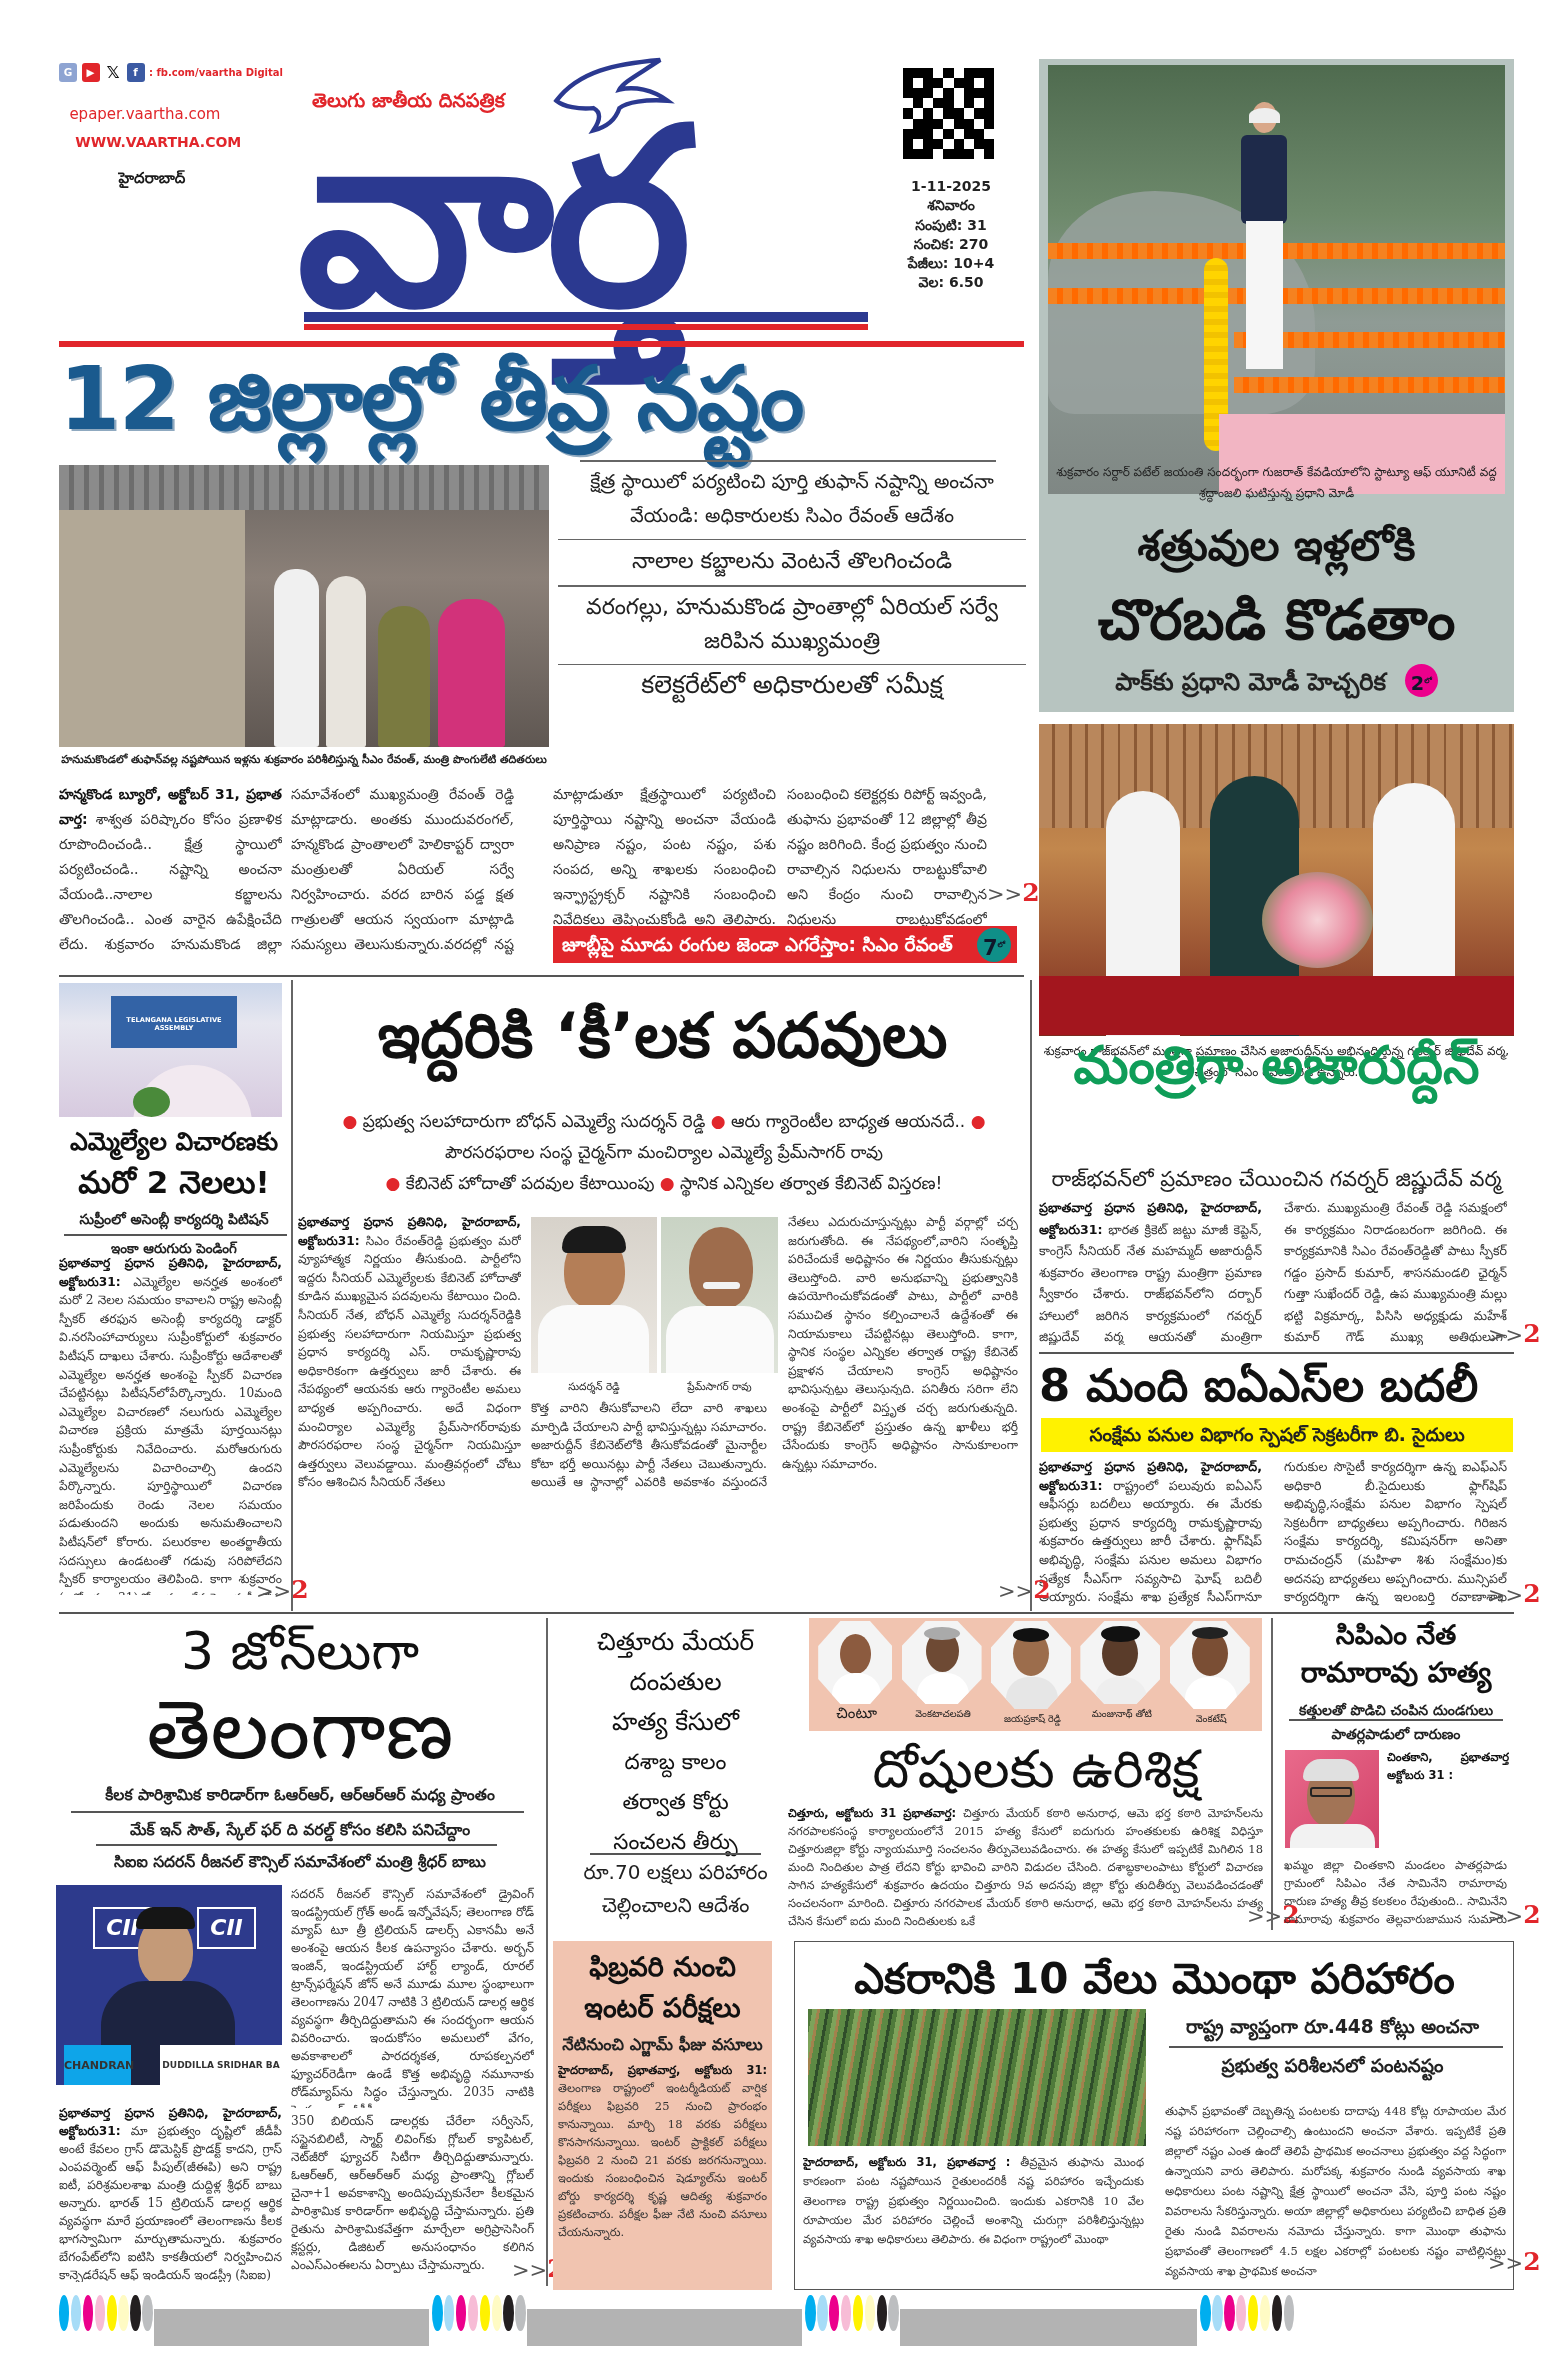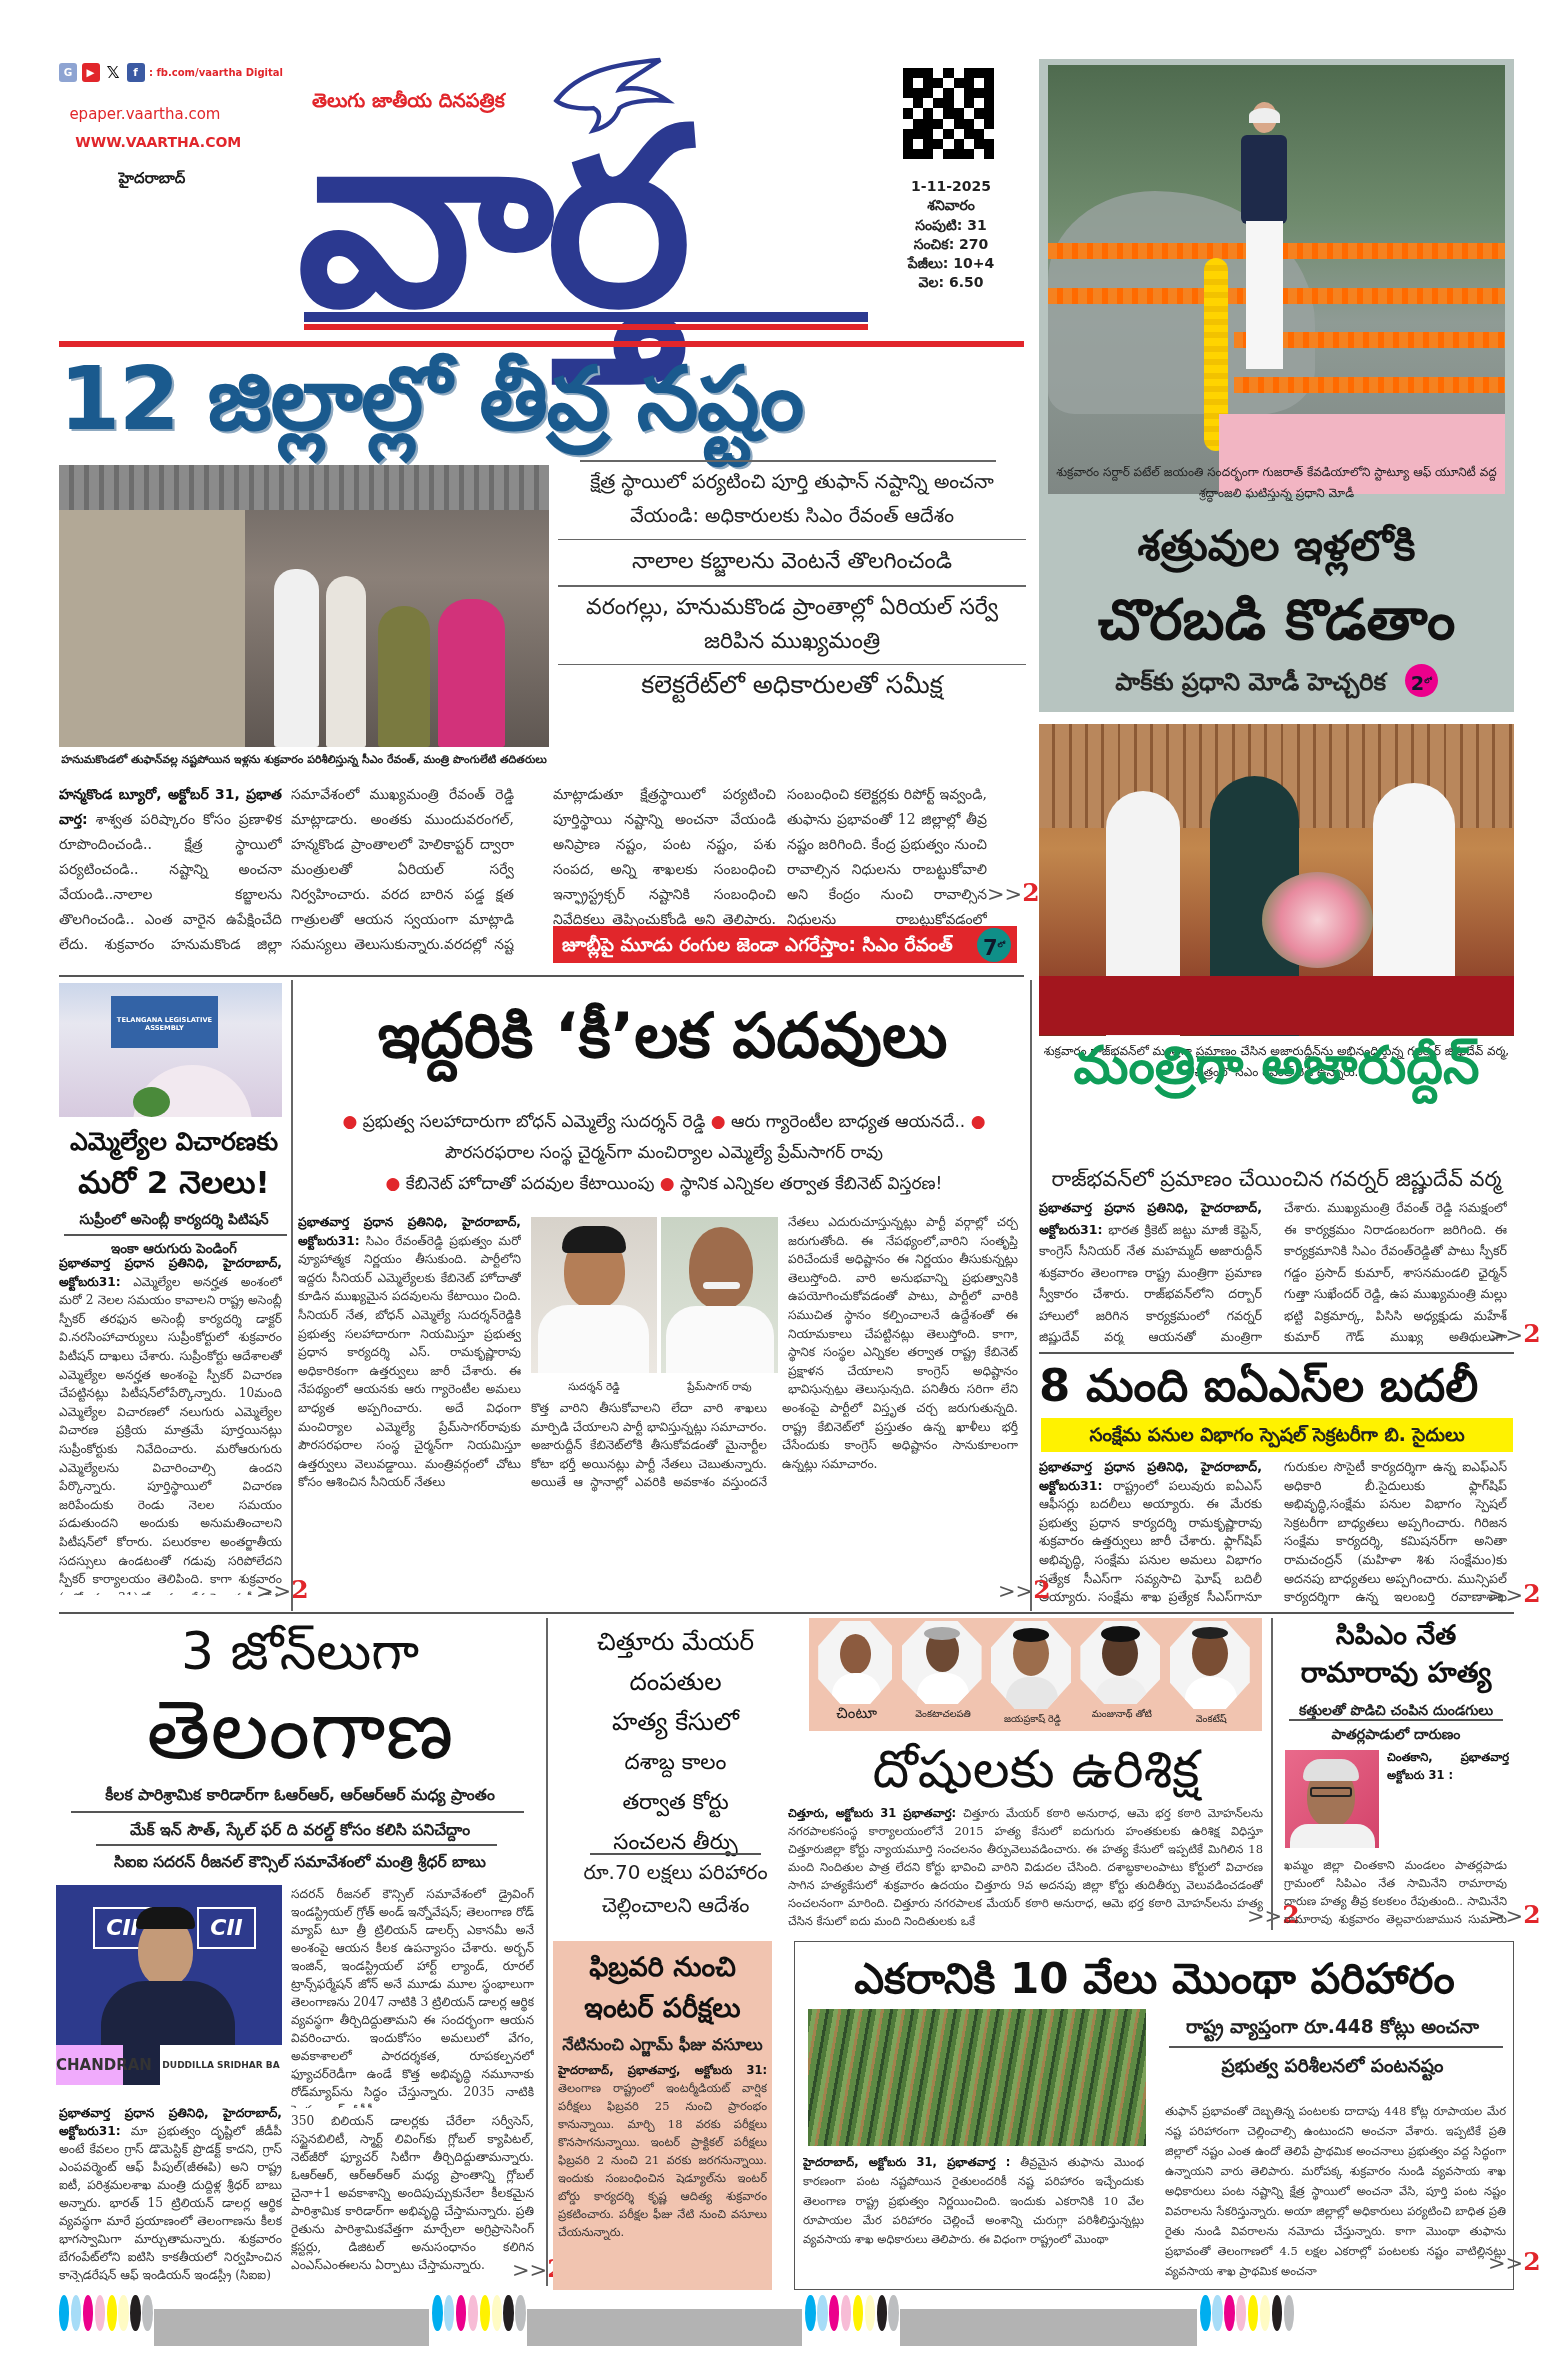--- a/index.html
+++ b/index.html
@@ -243,21 +243,21 @@
 </div>
 <div class="col body-text" style="left:1039px;top:1458px;width:223px;height:148px;overflow:hidden;font-size:12.6px;line-height:18.6px;">
   <b>ప్రభాతవార్త ప్రధాన ప్రతినిధి, హైదరాబాద్, అక్టోబరు31:</b>
   <span>రాష్ట్రంలో పలువురు ఐఏఎస్ ఆఫీసర్లు బదలీలు అయ్యారు. ఈ మేరకు ప్రభుత్వ ప్రధాన కార్యదర్శి రామకృష్ణారావు శుక్రవారం ఉత్తర్వులు జారీ చేశారు. ఫ్లాగ్‌షిప్ అభివృద్ధి, సంక్షేమ పనుల అమలు విభాగం ప్రత్యేక సీఎస్‌గా సవ్యసాచి ఘోష్ బదిలీ అయ్యారు. సంక్షేమ శాఖ ప్రత్యేక సీఎస్‌గానూ ఘోష్ కొనసాగనున్నారు బీసీ</span>
 </div>
 <div class="col body-text" style="left:1284px;top:1458px;width:223px;height:148px;overflow:hidden;font-size:12.6px;line-height:18.6px;">గురుకుల సొసైటీ కార్యదర్శిగా ఉన్న ఐఎఫ్ఎస్ అధికారి బీ.సైదులుకు ఫ్లాగ్‌షిప్ అభివృద్ధి,సంక్షేమ పనుల విభాగం స్పెషల్ సెక్రటరీగా బాధ్యతలు అప్పగించారు. గిరిజన సంక్షేమ కార్యదర్శి, కమిషనర్‌గా అనితా రామచంద్రన్ (మహిళా శిశు సంక్షేమం)కు అదనపు బాధ్యతలు అప్పగించారు. మున్సిపల్ కార్యదర్శిగా ఉన్న ఇలంబర్తి రవాణాశాఖ కమిషనర్‌గా బదలీ అయ్యారు.</div>
 <div class="abs more" style="left:1488px;top:1581px;">2</div>
 
 <div class="hr" style="left:59px;top:975px;width:965px;height:2.2px;"></div>
 <div class="photo" style="left:59px;top:983px;width:223px;height:134px;background:linear-gradient(180deg,#cbd6ea 0%,#e7e7f0 30%,#d7cadf 100%);">
-  <div class="abs" style="left:52px;top:13.4px;width:107px;height:52px;background:#3363a6;color:#fff;font-size:6.7px;font-weight:bold;text-align:center;padding-top:19.3px;">TELANGANA LEGISLATIVE ASSEMBLY</div>
+  <div class="abs" style="left:52px;top:13.4px;width:126px;height:52px;background:#3363a6;color:#fff;font-size:6.7px;font-weight:bold;text-align:center;padding-top:19.3px;">TELANGANA LEGISLATIVE ASSEMBLY</div>
   <div class="abs" style="left:74px;top:82px;width:119px;height:89px;background:#f2e9f0;border-radius:59px 59px 0 0;"></div>
   <div class="abs" style="left:74px;top:104px;width:37px;height:30px;background:#4a8a3a;border-radius:50%;"></div>
 </div>
 <div class="abs hl-black center" style="left:59px;top:1121px;width:230px;font-size:25px;line-height:42px;">ఎమ్మెల్యేల విచారణకు</div>
 <div class="abs hl-black center" style="left:59px;top:1159px;width:230px;font-size:31px;line-height:46px;">మరో 2 నెలలు!</div>
 <div class="abs subhead" style="left:59px;top:1208px;width:230px;font-size:14px;line-height:22px;">సుప్రీంలో అసెంబ్లీ కార్యదర్శి పిటిషన్</div>
 <div class="hr" style="left:64px;top:1234px;width:223px;height:1.5px;"></div>
 <div class="abs subhead" style="left:59px;top:1238px;width:230px;font-size:13.4px;line-height:22px;">ఇంకా ఆరుగురు పెండింగ్</div>
 <div class="col body-text" style="left:59px;top:1254px;width:223px;height:341px;overflow:hidden;font-size:12.2px;line-height:18.6px;">
   <b>ప్రభాతవార్త ప్రధాన ప్రతినిధి, హైదరాబాద్, అక్టోబరు31:</b>
@@ -304,21 +304,21 @@
 <div class="abs subhead" style="left:59px;top:1816px;width:482px;font-size:15.6px;line-height:28px;">మేక్ ఇన్ సౌత్, స్కేల్ ఫర్ ది వరల్డ్ కోసం కలిసి పనిచేద్దాం</div>
 <div class="hr" style="left:96px;top:1844px;width:401px;height:1.5px;"></div>
 <div class="abs subhead" style="left:59px;top:1848px;width:482px;font-size:15.6px;line-height:28px;">సిఐఐ సదరన్ రీజనల్ కౌన్సిల్ సమావేశంలో మంత్రి శ్రీధర్ బాబు</div>
 
 <div class="photo" style="left:56px;top:1885px;width:226px;height:200px;background:#2d3a8c;">
   <div class="abs" style="left:37px;top:22px;width:59px;height:42px;border:2.2px solid #fff;color:#fff;font-weight:bold;font-size:22px;text-align:center;line-height:37px;font-style:italic;">CII</div>
   <div class="abs" style="left:141px;top:22px;width:59px;height:42px;border:2.2px solid #fff;color:#fff;font-weight:bold;font-size:22px;text-align:center;line-height:37px;font-style:italic;">CII</div>
   <div class="face" style="left:82px;top:30px;width:55px;height:71px;background:#c49a78;"></div>
   <div class="abs" style="left:80px;top:22px;width:59px;height:22px;background:#151515;border-radius:30px 30px 6px 6px;"></div>
   <div class="abs" style="left:45px;top:96px;width:134px;height:104px;background:#1c2340;border-radius:45px 45px 0 0;"></div>
-  <div class="abs" style="left:0;top:160px;width:67px;height:41px;background:#f0abfc;font-size:15px;font-weight:bold;line-height:41px;text-align:center;color:#333;">CHANDRAN</div>
+  <div class="abs" style="left:8px;top:160px;width:67px;height:41px;background:#0ea5e9;font-size:11px;font-weight:bold;line-height:41px;text-align:center;color:#333;">CHANDRAN</div>
   <div class="abs" style="left:104px;top:160px;width:122px;height:41px;background:#fff;font-size:9px;font-weight:bold;line-height:41px;text-align:center;color:#333;">DUDDILLA SRIDHAR BA</div>
 </div>
 <div class="col body-text" style="left:291px;top:1885px;width:243px;height:223px;overflow:hidden;font-size:12.2px;line-height:18px;">సదరన్ రీజనల్ కౌన్సిల్ సమావేశంలో డ్రైవింగ్ ఇండస్ట్రియల్ గ్రోత్ అండ్ ఇన్నోవేషన్; తెలంగాణ రోడ్ మ్యాప్ టూ త్రీ ట్రిలియన్ డాలర్స్ ఎకానమీ అనే అంశంపై ఆయన కీలక ఉపన్యాసం చేశారు. అర్బన్ ఇంజిన్, ఇండస్ట్రియల్ హార్ట్ ల్యాండ్, రూరల్ ట్రాన్స్‌ఫర్మేషన్ జోన్ అనే మూడు మూల స్థంభాలుగా తెలంగాణను 2047 నాటికి 3 ట్రిలియన్ డాలర్ల ఆర్థిక వ్యవస్థగా తీర్చిదిద్దుతామని ఈ సందర్భంగా ఆయన వివరించారు. ఇందుకోసం అమలులో వేగం, అవకాశాలలో పారదర్శకత, రూపకల్పనలో ఫ్యూచర్‌రెడీగా ఉండే కొత్త అభివృద్ధి నమూనాకు రోడ్‌మ్యాప్‌ను సిద్ధం చేస్తున్నారు. 2035 నాటికి హైదరాబాద్ జీడీపీ</div>
 <div class="col body-text" style="left:59px;top:2104px;width:223px;height:178px;overflow:hidden;font-size:12.2px;line-height:18px;">
   <b>ప్రభాతవార్త ప్రధాన ప్రతినిధి, హైదరాబాద్, అక్టోబరు31:</b>
   <span>మా ప్రభుత్వం దృష్టిలో జీడీపీ అంటే కేవలం గ్రాస్ డొమెస్టిక్ ప్రొడక్ట్ కాదని, గ్రాస్ ఎంపవర్మెంట్ ఆఫ్ పీపుల్(జీఈపి) అని రాష్ట్ర ఐటీ, పరిశ్రమలశాఖ మంత్రి దుద్దిళ్ల శ్రీధర్ బాబు అన్నారు. భారత్ 15 ట్రిలియన్ డాలర్ల ఆర్థిక వ్యవస్థగా మారే ప్రయాణంలో తెలంగాణను కీలక భాగస్వామిగా మార్చుతామన్నారు. శుక్రవారం బేగంపేట్‌లోని ఐటిసి కాకతీయలో నిర్వహించిన కాన్ఫెడరేషన్ ఆఫ్ ఇండియన్ ఇండస్ట్రీ (సిఐఐ)</span>
 </div>
 <div class="col body-text" style="left:291px;top:2112px;width:243px;height:171px;overflow:hidden;font-size:12.2px;line-height:18px;">350 బిలియన్ డాలర్లకు చేరేలా సర్వీసెస్, సస్టైనబిలిటీ, స్మార్ట్ లివింగ్‌కు గ్లోబల్ క్యాపిటల్, నెట్‌జీరో ఫ్యూచర్ సిటీగా తీర్చిదిద్దుతామన్నారు. ఓఆర్ఆర్, ఆర్ఆర్ఆర్ మధ్య ప్రాంతాన్ని గ్లోబల్ చైనా+1 అవకాశాన్ని అందిపుచ్చుకునేలా కీలకమైన పారిశ్రామిక కారిడార్‌గా అభివృద్ధి చేస్తామన్నారు. ప్రతి రైతును పారిశ్రామికవేత్తగా మార్చేలా అగ్రిప్రాసెసింగ్ క్లస్టర్లు, డిజిటల్ అనుసంధానం కలిగిన ఎంఎస్‌ఎంఈలను ఏర్పాటు చేస్తామన్నారు.</div>
 <div class="abs more" style="left:512px;top:2256px;">2</div>
 <div class="vr" style="left:546px;top:1618px;height:668px;"></div>

